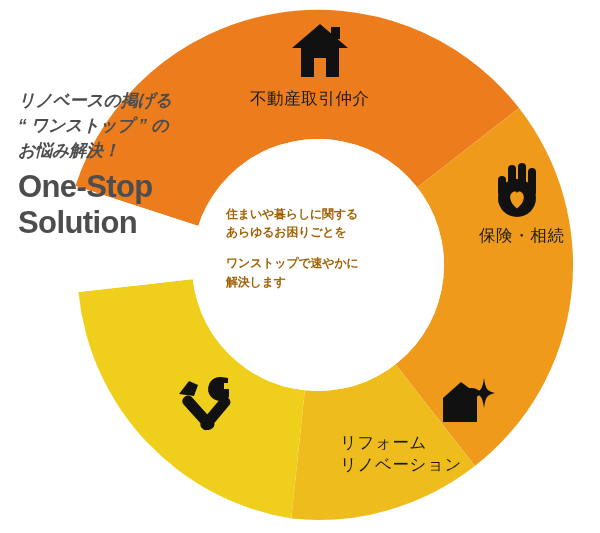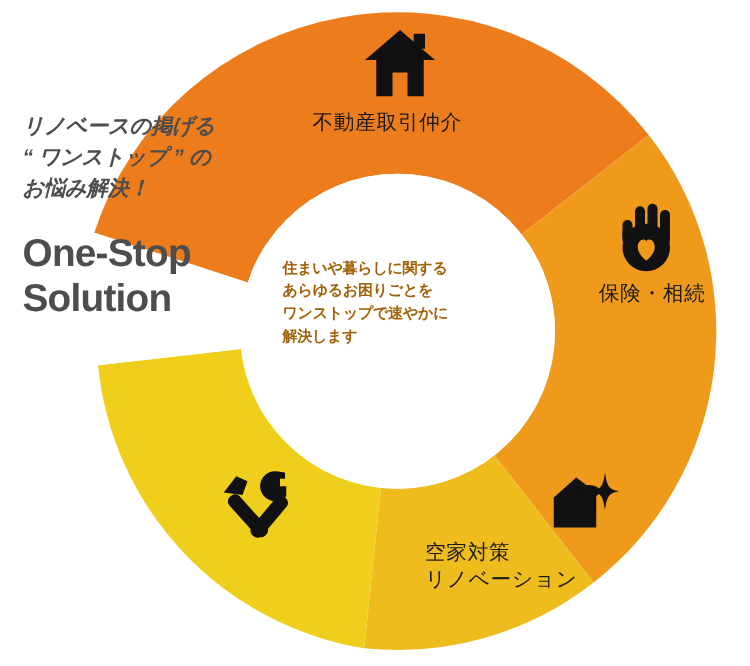--- a/index.html
+++ b/index.html
@@ -33,21 +33,21 @@
   .lead-line {
     font-size: 17px;
     font-weight: bold;
     color: #4d4d4d;
     line-height: 1.48;
     letter-spacing: -0.2px;
     white-space: nowrap;
     font-style: italic;
   }
   .headline {
-    margin-top: 22px;
+    margin-top: 6px;
     font-size: 31px;
     font-weight: bold;
     color: #4d4d4d;
     line-height: 1.16;
     letter-spacing: -0.6px;
   }
 
   
   .center-copy {
     position: absolute;
@@ -58,20 +58,21 @@
   }
   .center-line {
     font-size: 12px;
     font-weight: bold;
     color: #a16207;
     line-height: 1.52;
     letter-spacing: -0.2px;
     white-space: nowrap;
   }
   .center-para2 {
+    margin-top: 13px;
   }
 
   
   .seg-label {
     position: absolute;
     z-index: 4;
     color: #1a1a1a;
     font-size: 16.5px;
     font-weight: 500;
     line-height: 1.32;
@@ -159,21 +160,21 @@
 
   <div class="seg-label" id="label-realestate">
     <div>不動産取引仲介</div>
   </div>
 
   <div class="seg-label" id="label-insurance">
     <div>保険・相続</div>
   </div>
 
   <div class="seg-label" id="label-reform">
-    <div>空家対策</div>
+    <div>リフォーム</div>
     <div>リノベーション</div>
   </div>
 
 
   <div class="left-copy">
     <div class="lead-line">リノベースの掲げる</div>
     <div class="lead-line">“ ワンストップ ” の</div>
     <div class="lead-line">お悩み解決！</div>
     <div class="headline">
       <div>One-Stop</div>

